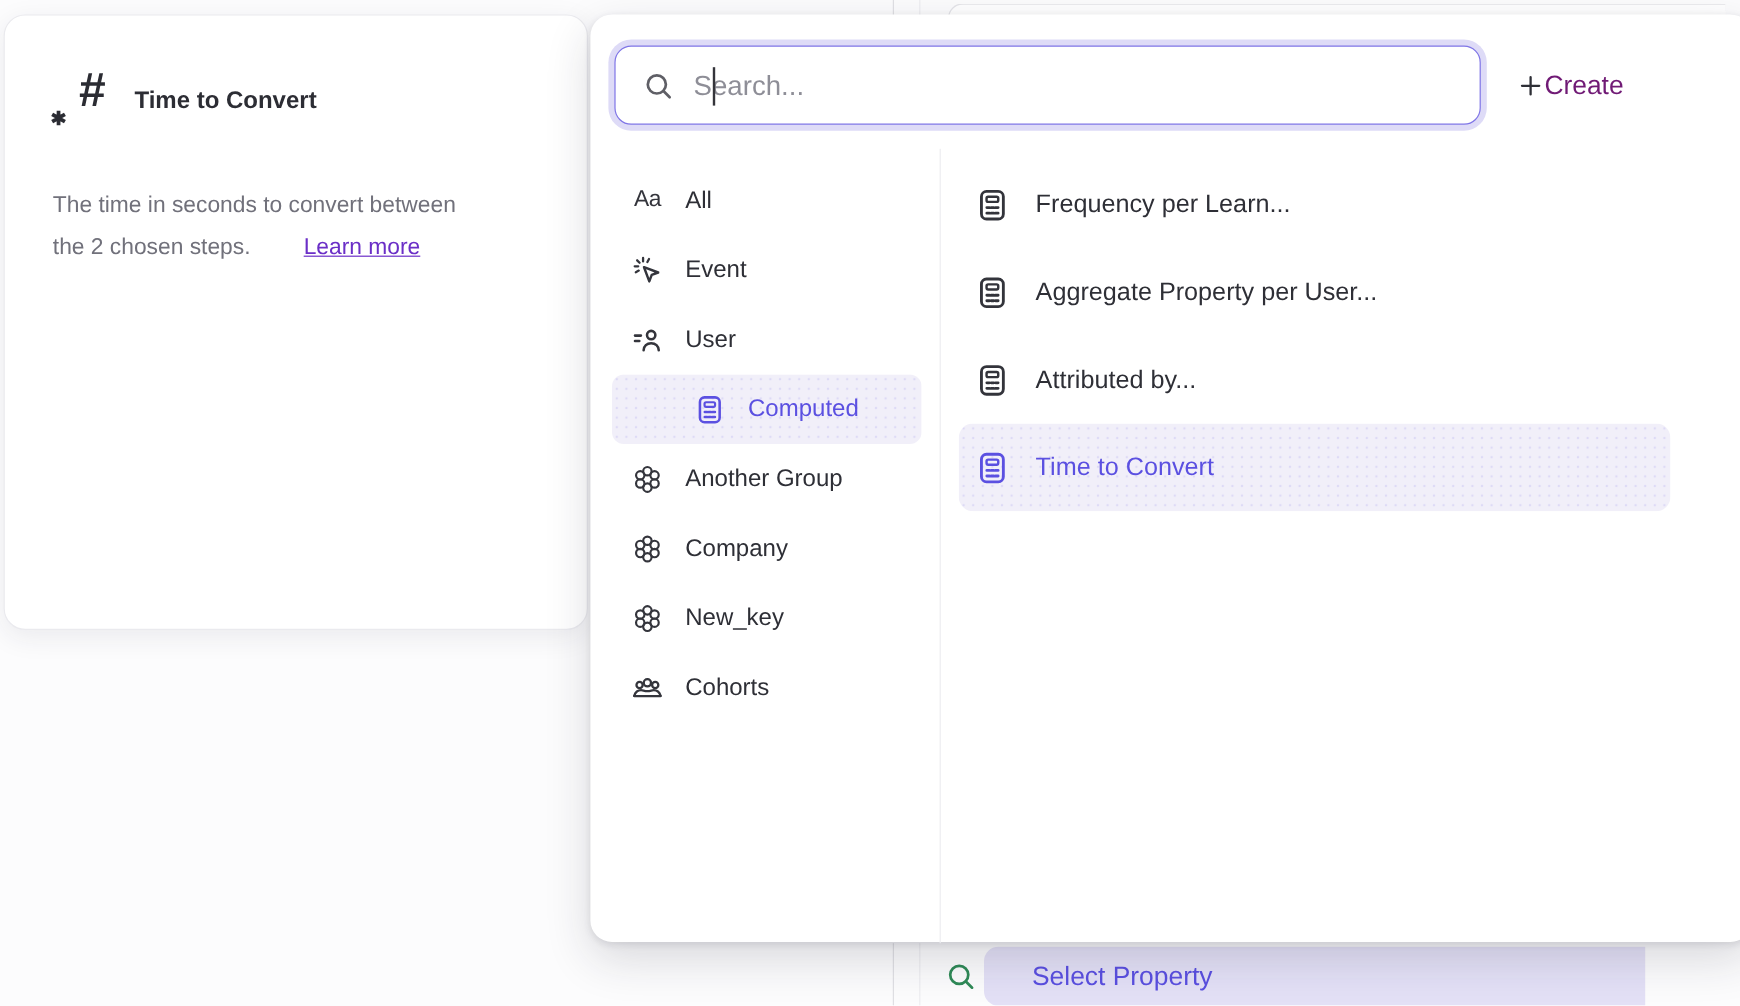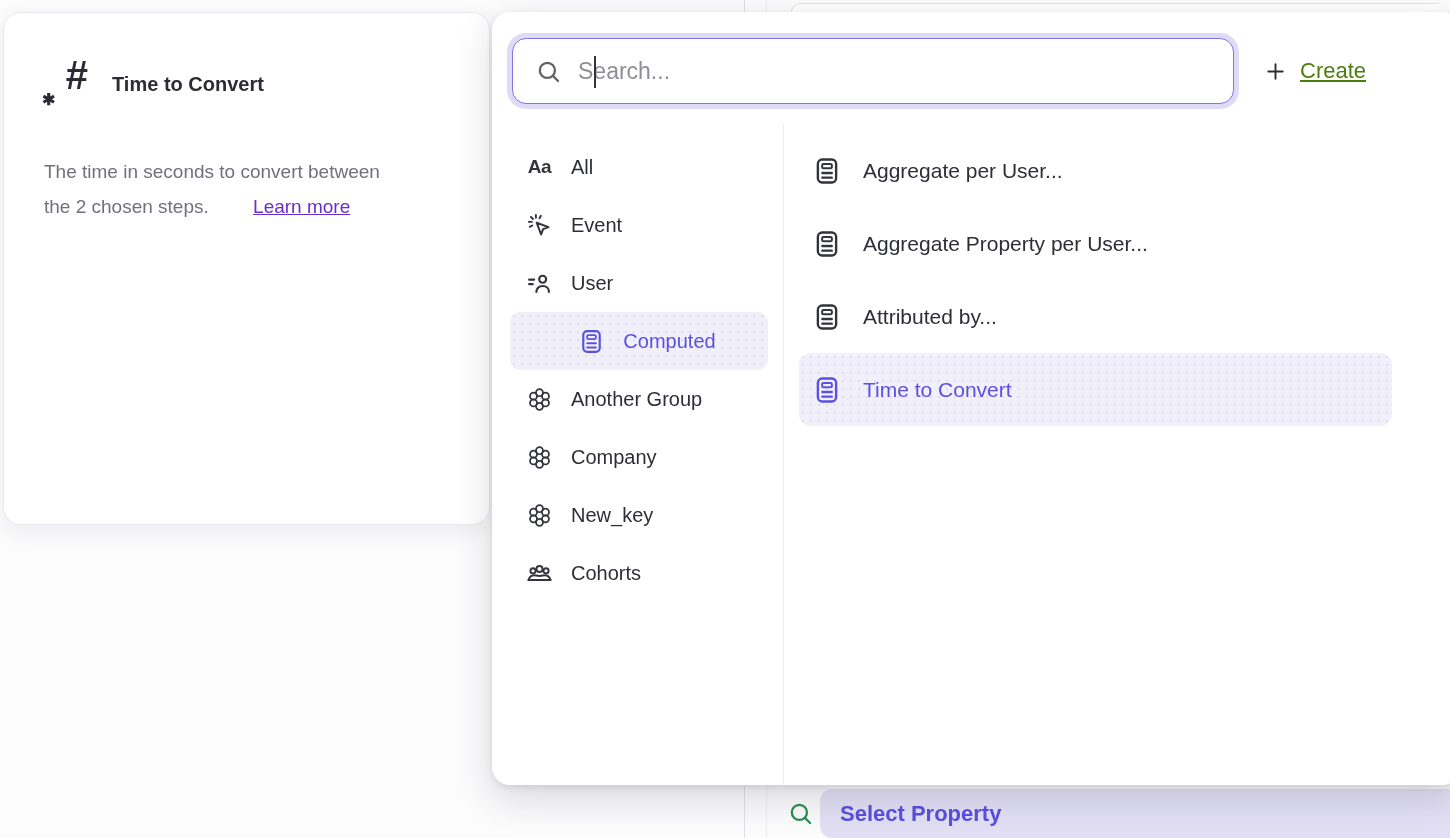--- a/index.html
+++ b/index.html
@@ -30,24 +30,24 @@
     border-bottom-left-radius:12px; background:#fefefe;
   }
   .side-dots {
     position:absolute; left:1440px; top:150px; width:10px; height:170px;
     background-image:radial-gradient(rgba(120,120,140,.16) 1px, transparent 1.3px);
     background-size:7px 7px;
   }
 
   
   .select-property-pill {
-    position:absolute; left:820px; top:789px; width:630px; height:49px;
+    position:absolute; left:820px; top:789px; width:551px; height:49px;
     background:#e3e0f6; border-radius:12px 0 0 12px;
-    display:flex; align-items:center; padding-left:20px;
-    color:#5a4fe0; font-size:22px; font-weight:700;
+    display:flex; align-items:center; padding-left:40px;
+    color:#5a4fe0; font-size:22px; font-weight:400;
   }
   .green-search { position:absolute; left:787px; top:800px; width:27px; height:27px; color:#2f8a57; }
 
   
   .tooltip-card {
     position:absolute; left:3px; top:12px; width:487px; height:513px;
     background:#fff; border:1px solid #eaeaee; border-radius:18px;
     box-shadow:0 6px 22px rgba(40,40,60,.08);
   }
   .hash-icon { position:absolute; left:39px; top:46px; width:44px; height:48px; color:#2b2c33; }
@@ -73,40 +73,40 @@
   .search-input {
     border:none; outline:none; background:transparent;
     font-family:"Liberation Sans", sans-serif;
     font-size:23px; color:#2e2f36; margin-left:16px; width:600px;
   }
   .search-input::placeholder { color:#8e8e97; }
   .caret { position:absolute; left:81px; top:17px; width:2px; height:32px; background:#34343a; }
 
   .create-btn {
     position:absolute; left:772px; top:40px; height:38px;
-    display:flex; align-items:center; gap:13px; cursor:pointer;
-    font-size:22px; color:#4d7c0f; font-weight:500;text-decoration:underline;
+    display:flex; align-items:center; cursor:pointer;
+    font-size:22px; color:#701a75; font-weight:500;
   }
   .create-btn .plus { width:23px; height:23px; color:#2e2f36; }
 
   .dotbg {
     background-color:#f1eff9;
     background-image:radial-gradient(rgba(91,80,225,.13) 1px, transparent 1.3px);
     background-size:8px 8px;
   }
 
   .cat-col { position:absolute; left:18px; top:126px; width:258px; }
   .cat-row {
     height:58px; display:flex; align-items:center; padding-left:16px;
     border-radius:10px; cursor:pointer; font-size:20px; color:#2e2f36;
   }
   .cat-row .cicon { width:27px; height:27px; color:#34353c; flex:0 0 auto; margin-right:18px; display:flex; align-items:center; justify-content:center; }
   .cat-row.selected { color:#5b50e1;justify-content:center; }
   .cat-row.selected .cicon { color:#5b50e1; }
-  .aa-glyph { font-size:19px; font-weight:700; color:inherit; letter-spacing:-0.5px; }
+  .aa-glyph { font-size:19px; font-weight:400; color:inherit; letter-spacing:-0.5px; }
 
   .vdivider { position:absolute; left:291px; top:112px; width:1px; height:662px; background:#ededf0; }
 
   .item-col { position:absolute; left:307px; top:122px; width:593px; }
   .item-row {
     height:73px; display:flex; align-items:center; padding-left:13px;
     border-radius:12px; cursor:pointer; font-size:21px; color:#2e2f36;
   }
   .item-row .iicon { width:30px; height:30px; color:#33343b; flex:0 0 auto; margin-right:21px; }
   .item-row.selected { color:#5b50e1; }
@@ -253,21 +253,21 @@
     </div>
   </div>
 
   <div class="vdivider"></div>
 
   <div class="item-col">
     <div class="item-row">
       <svg class="iicon" viewBox="0 0 24 24">
           <use href="#ic-calc"></use>
         </svg>
-      <span>Aggregate per User...</span>
+      <span>Frequency per Learn...</span>
     </div>
     <div class="item-row">
       <svg class="iicon" viewBox="0 0 24 24">
           <use href="#ic-calc"></use>
         </svg>
       <span>Aggregate Property per User...</span>
     </div>
     <div class="item-row">
       <svg class="iicon" viewBox="0 0 24 24">
           <use href="#ic-calc"></use>

